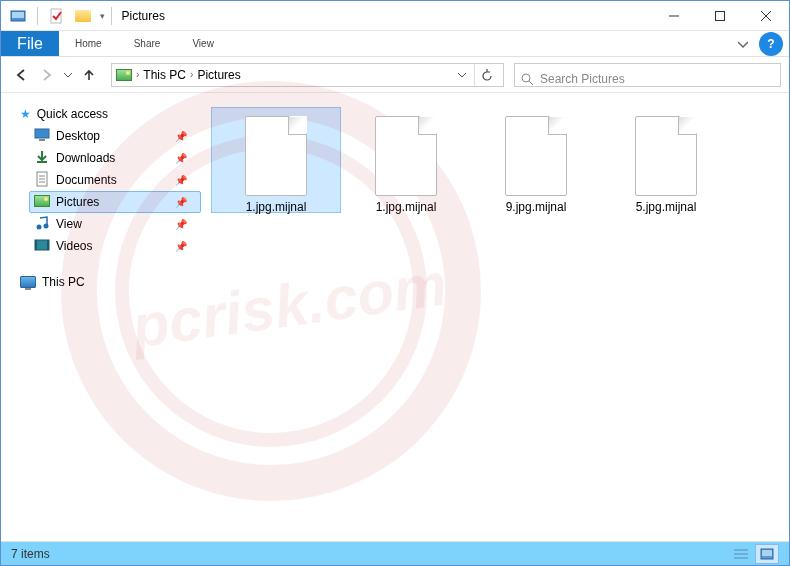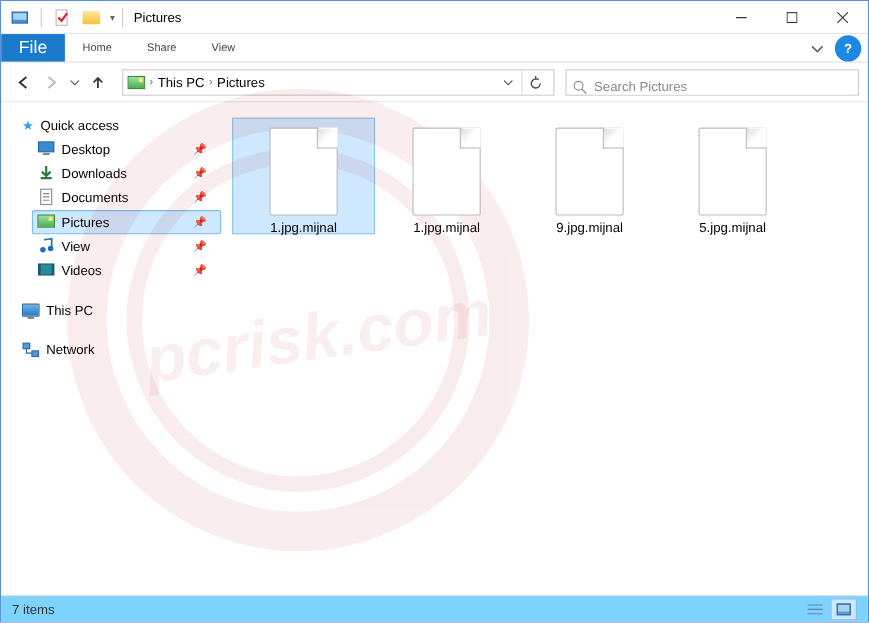--- a/index.html
+++ b/index.html
@@ -247,30 +247,20 @@
             <span class="pin">📌</span>
           </div>
         </div>
     </div>
     <div class="nav-group">
       <div class="nav-item">
         <span class="monitor-ico"></span>
         <span>This PC</span>
       </div>
     </div>
-    <div class="nav-group">
-      <div class="nav-item">
-        <svg class="ico" viewBox="0 0 16 16">
-            <rect x="1" y="2" width="6" height="5" fill="#5a9bd4" stroke="#2a64a0"></rect>
-            <rect x="9" y="9" width="6" height="5" fill="#5a9bd4" stroke="#2a64a0"></rect>
-            <path d="M4 7 L4 11 L9 11" fill="none" stroke="#2a64a0"></path>
-          </svg>
-        <span>Network</span>
-      </div>
-    </div>
   </div>
 
   <div class="content" id="files-area">
       <div class="file selected">
         <div class="thumb">
           <div class="blank-file"></div>
         </div>
         <div class="fname">1.jpg.mijnal</div>
       </div>
       <div class="file">

